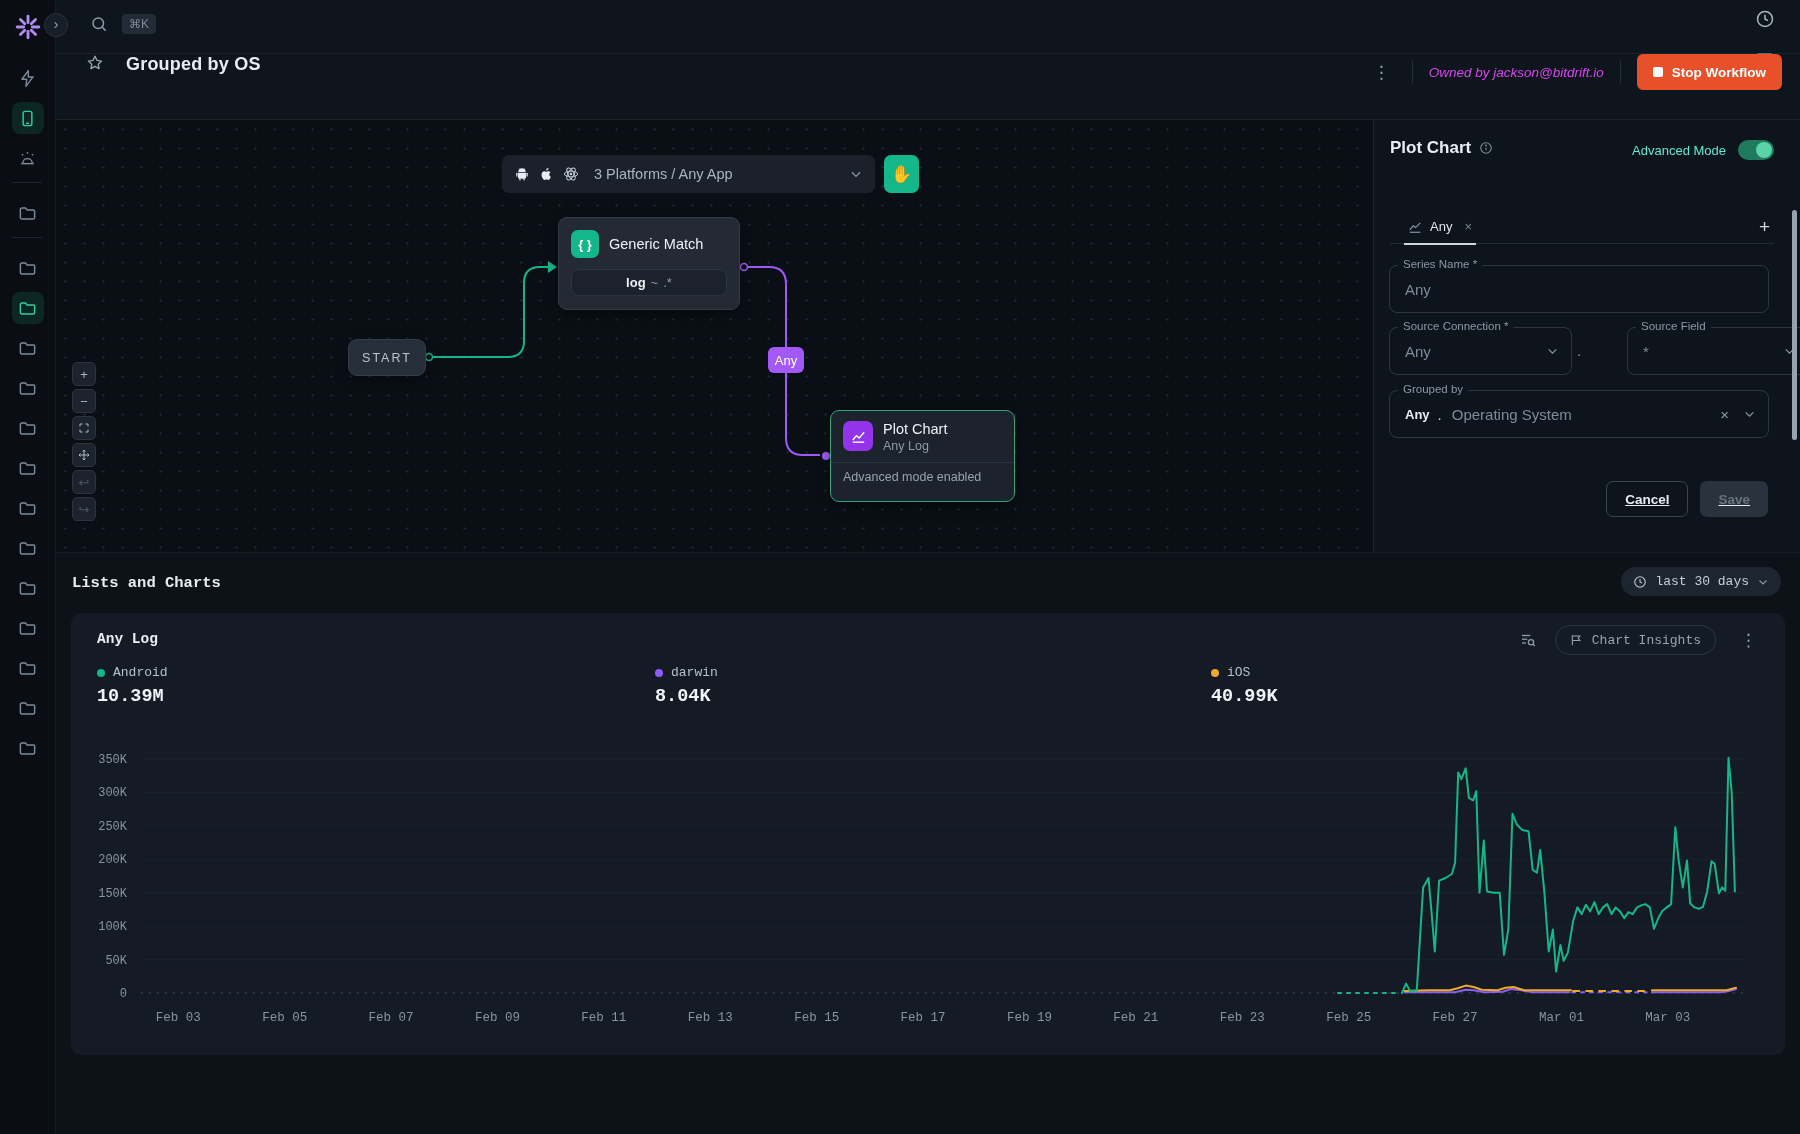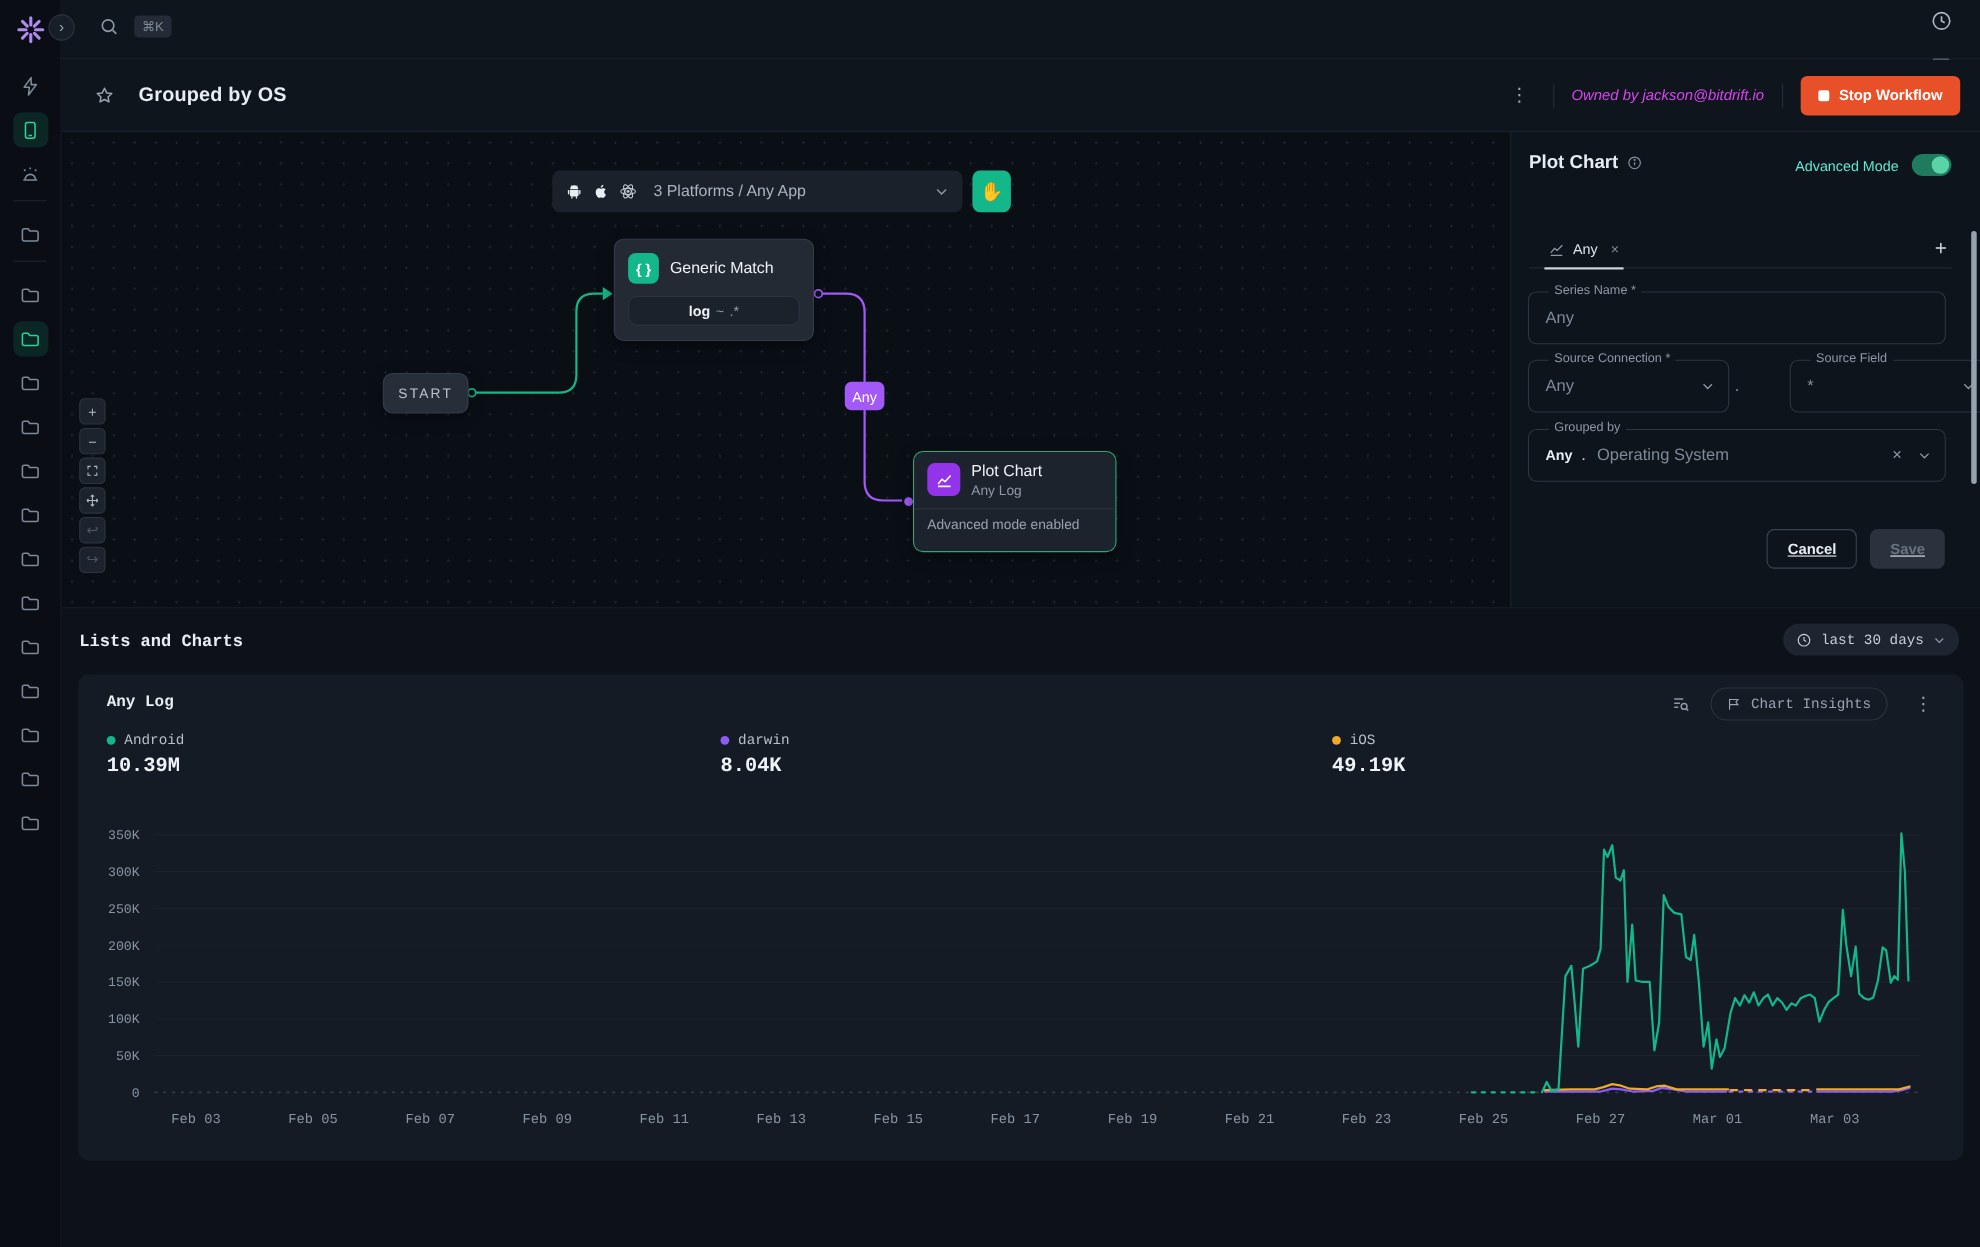--- a/index.html
+++ b/index.html
@@ -24,21 +24,21 @@
     background:#171e28; border:1px solid #2a3340; color:#9aa5b1; display:flex; align-items:center; justify-content:center;
     font-size:14px; z-index:9; cursor:pointer; padding-bottom:2px;}
   .search-wrap { position:absolute; left:34px; top:14px; display:flex; align-items:center; gap:14px; color:#7e8a99;}
   .kbd { background:#232b36; color:#7e8a99; font-size:12px; border-radius:4px; padding:3px 7px; }
   .top-icons { position:absolute; right:18px; top:9px; display:flex; align-items:center; gap:20px; color:#aeb8c4;flex-direction:column;}
   .avatar { width:35px; height:35px; border-radius:50%; background:#35c493; color:#0b2a1f; font-weight:bold;
     font-size:13px; display:flex; align-items:center; justify-content:center; letter-spacing:.5px; color:#fff;}
 
   
   .pagehead { position:absolute; left:56px; top:54px; width:1744px; height:66px; background:#0f151d;
-    border-bottom:1px solid #1b222c; display:flex; align-items:center; }
+    border-bottom:1px solid #1b222c; display:flex; align-items:flex-start; }
   .pagehead .star { margin-left:30px; color:#9aa5b1; }
   .page-title { margin-left:22px; font-size:18px; font-weight:bold; letter-spacing:.2px;}
   .ph-right { position:absolute; right:18px; display:flex; align-items:center; gap:16px; }
   .kebab { color:#9aa5b1; font-size:17px; padding:0 6px; cursor:pointer;}
   .vdiv { width:1px; height:22px; background:#262f3b; }
   .owner { color:#d946ef; font-style:italic; font-size:13.5px; }
   .stop-btn { background:#e8502a; border:none; color:#fff; font-weight:bold; font-size:13.5px;
     border-radius:6px; height:36px; padding:0 16px; display:flex; align-items:center; gap:9px; cursor:pointer;
     font-family:inherit;}
   .stop-sq { width:10px; height:10px; background:#fff; border-radius:2px; }
@@ -89,21 +89,21 @@
   .toggle { width:36px; height:20px; border-radius:10px; background:#1f7a5e; position:relative; cursor:pointer;}
   .toggle .knob { position:absolute; right:2px; top:2px; width:16px; height:16px; border-radius:50%; background:#5ad3a6;}
   .tabs { position:absolute; left:16px; right:26px; top:90px; height:34px; border-bottom:1px solid #232c37;
     display:flex; align-items:center;}
   .tab { display:flex; align-items:center; gap:8px; padding:0 14px 0 18px; height:34px; position:relative;
     color:#dfe5ec; font-size:13px; cursor:pointer;}
   .tab .underline { position:absolute; left:14px; right:10px; bottom:-1px; height:2px; background:#cdd5de; }
   .tab-close { color:#7e8a99; font-size:13px; margin-left:4px; cursor:pointer;}
   .tab-add { margin-left:auto; color:#cfd6df; font-size:19px; cursor:pointer; padding:0 4px;}
   .field { position:absolute; border:1px solid #2c3642; border-radius:8px; background:transparent; }
-  .field-label { position:absolute; top:-8px; left:18px; background:#0d141c; padding:0 5px; font-size:11.5px;
+  .field-label { position:absolute; top:-8px; left:8px; background:#0d141c; padding:0 5px; font-size:11.5px;
     color:#8c98a7; white-space:nowrap;}
   .field-value { position:absolute; left:15px; top:50%; transform:translateY(-50%); color:#7e8a99; font-size:15px;
     display:flex; align-items:center; gap:8px; right:40px;}
   .field .chev { position:absolute; right:12px; top:50%; transform:translateY(-50%); color:#8d99a7;}
   .dot-sep { position:absolute; left:203px; top:222px; color:#8d99a7; font-size:15px; }
   .gb-prefix { color:#e8edf2; font-size:13px; font-weight:bold;}
   .gb-dot { color:#cfd6df; margin:0 2px 0 0;}
   .gb-icons { position:absolute; right:12px; top:50%; transform:translateY(-50%); display:flex; gap:14px;
     color:#8d99a7; align-items:center;}
   .panel-btns { position:absolute; right:32px; top:361px; display:flex; gap:12px;text-decoration:underline; }
@@ -521,21 +521,21 @@
             <span class="legend-dot" style="background:#8b5cf6"></span>
             <span>darwin</span>
           </div>
           <div class="legend-val">8.04K</div>
         </div>
         <div class="legend-item" style="left: 1140px;">
           <div class="legend-name">
             <span class="legend-dot" style="background:#edaa2b"></span>
             <span>iOS</span>
           </div>
-          <div class="legend-val">49.19K</div>
+          <div class="legend-val">40.99K</div>
         </div>
       </div>
     <div class="chart-wrap">
       <svg id="chart-svg" width="1682" height="300" viewBox="0 0 1682 300">
           <line x1="54" y1="250" x2="1658" y2="250" stroke="#323d4b" stroke-width="1.6" stroke-dasharray="1.5 6.5" stroke-linecap="round"></line>
           <text x="40" y="254" fill="#8694a4" font-size="12" text-anchor="end">0</text>
           <line x1="54" y1="216.57142857142856" x2="1658" y2="216.57142857142856" stroke="#1a222d" stroke-width="1"></line>
           <text x="40" y="220.57142857142856" fill="#8694a4" font-size="12" text-anchor="end">50K</text>
           <line x1="54" y1="183.14285714285714" x2="1658" y2="183.14285714285714" stroke="#1a222d" stroke-width="1"></line>
           <text x="40" y="187.14285714285714" fill="#8694a4" font-size="12" text-anchor="end">100K</text>

